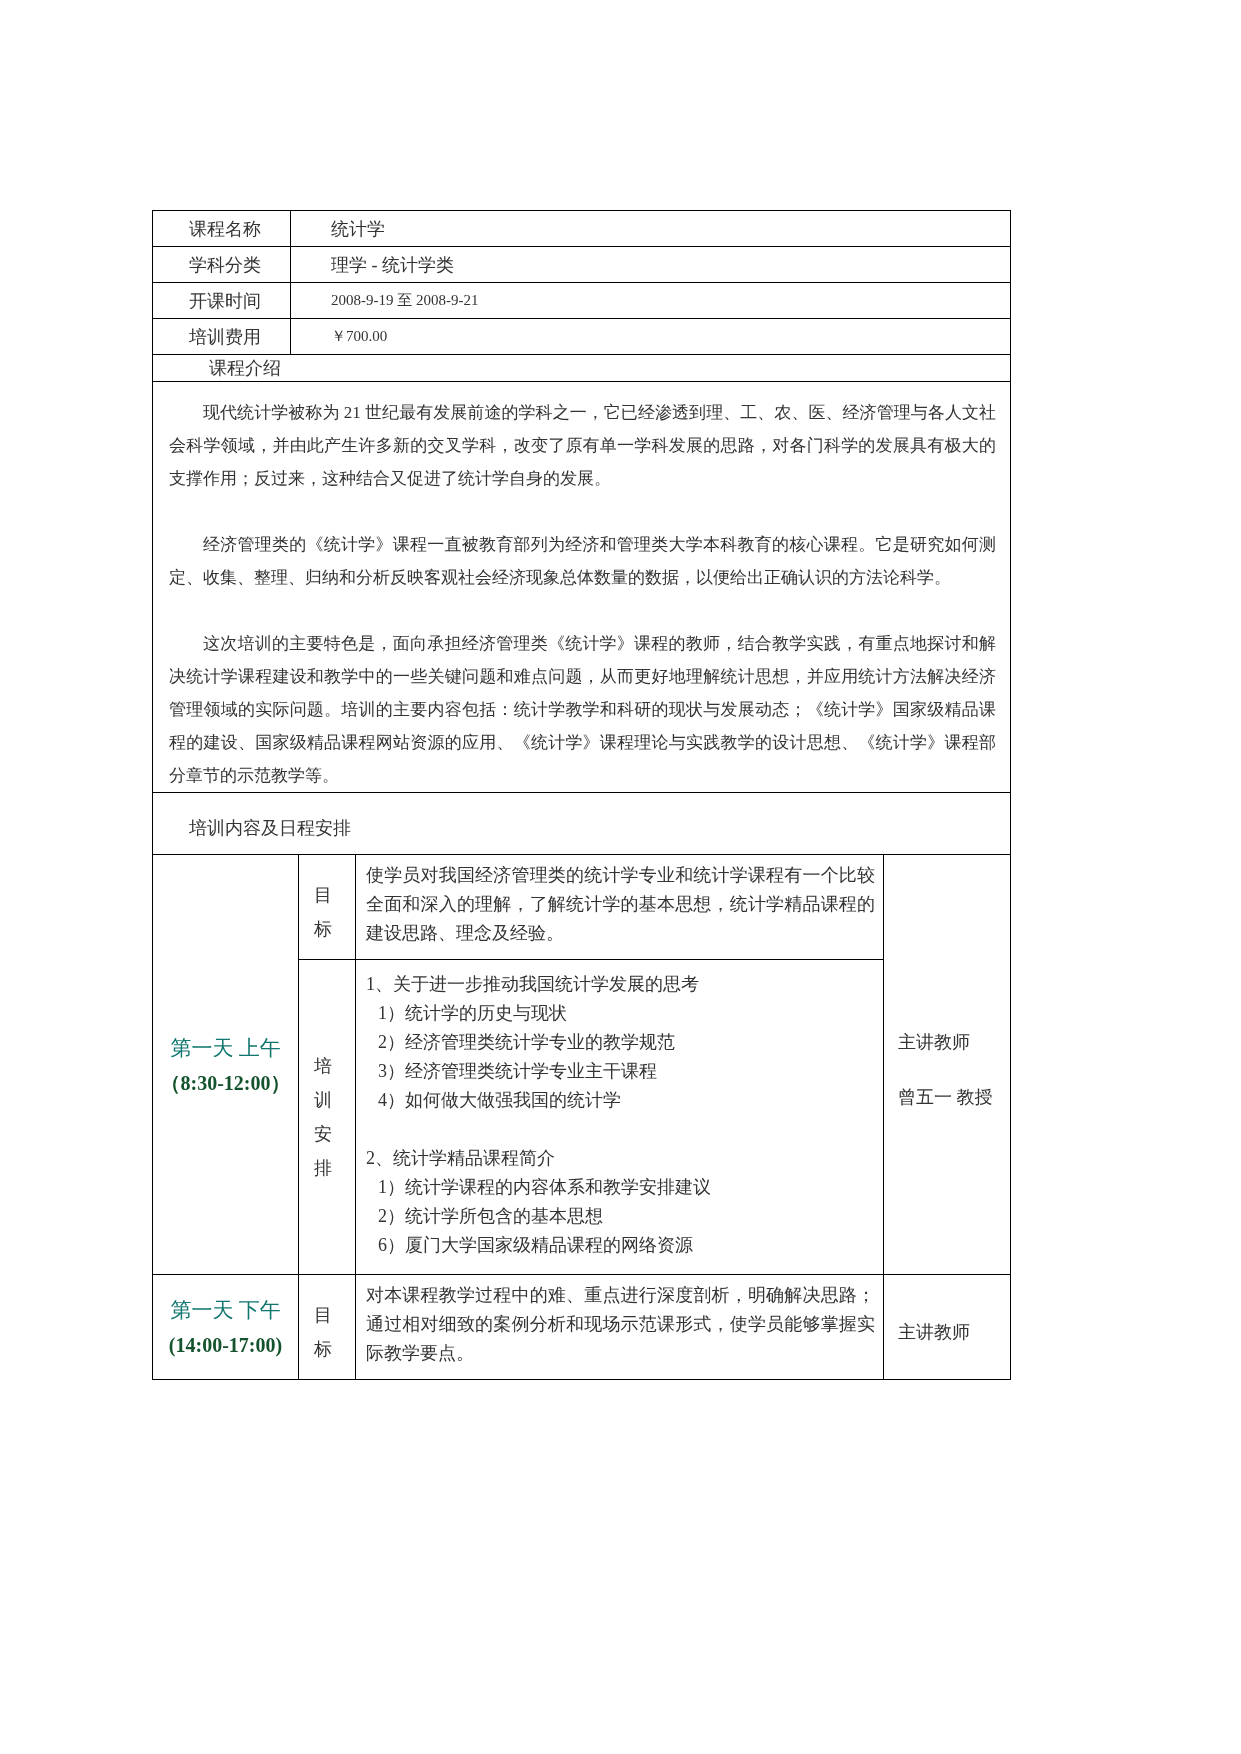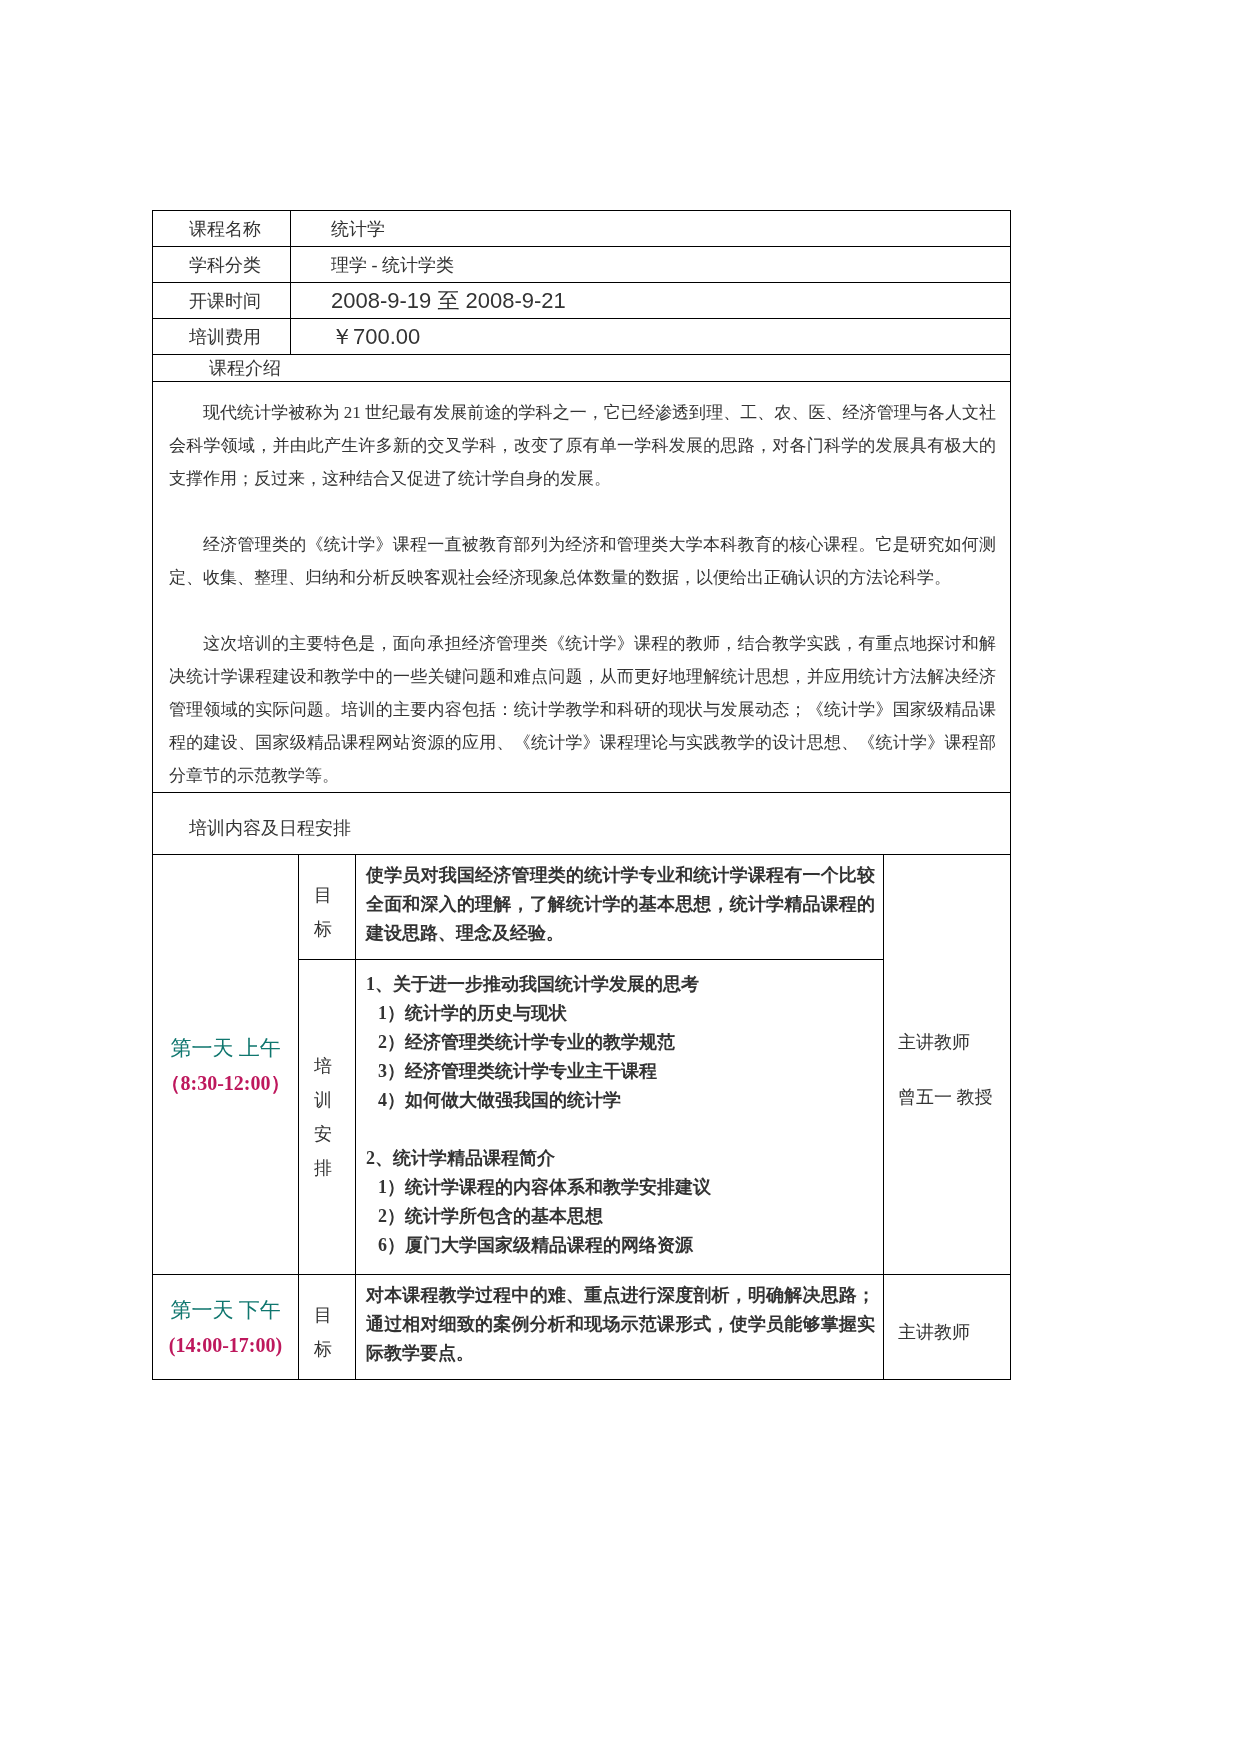--- a/index.html
+++ b/index.html
@@ -37,58 +37,57 @@
   table.doc td {
     border: 1px solid #000000;
     vertical-align: middle;
     font-size: 18px;
     color: #333333;
     overflow: hidden;
   }
   
   td.lbl { height: 33px; padding-left: 36px; }
   td.val { padding-left: 40px; }
-  td.val.num { font-family: Liberation Sans, sans-serif; font-size: 22px; }
+  td.val.num { font-family: Liberation Serif, serif; font-size: 15px; }
   
   td.sec-intro { height: 24px; padding-left: 56px; font-size: 17px; }
   td.sec-sched { height: 53px; padding: 8px 0 0 36px; vertical-align: top; }
   
   td.introcell {
     height: 379px;
     vertical-align: top;
     padding: 14px 14px 0 16px;
   }
   td.introcell p {
     margin: 0 0 33px 0;
     font-size: 17px;
     line-height: 33px;
     text-indent: 2em;
     text-align: justify;
   }
   td.introcell p:last-child { margin-bottom: 0; }
   
   td.session { text-align: center; vertical-align: middle; }
   td.session .day { font-size: 21px; line-height: 36px; color: #0f766e; }
-  td.session .time { font-size: 20px; line-height: 34px; font-weight: bold; color: #be185d; }
+  td.session .time { font-size: 20px; line-height: 34px; font-weight: bold; color: #14532d; }
   td.vlabel { vertical-align: top; padding: 10px 0 0 15px; }
   td.vlabel.mid { vertical-align: middle; padding-top: 0; }
   td.vlabel .vtext {
     display: inline-block;
     width: 19px;
     font-size: 18px;
     line-height: 34px;
     word-break: break-all;
   }
   td.cellcontent {
     vertical-align: top;
     padding: 6px 8px 11px 10px;
     font-size: 17px;
     line-height: 29px;
     text-align: justify;
-    font-weight: bold;
   }
   td.h-goal { height: 87px; }
   td.h-plan { height: 297px; }
   tr.r-sess2 td { height: 78px; }
   .pl { line-height: 29px; }
   .pl.sub { padding-left: 12px; }
   .pl.gap { margin-top: 29px; }
   td.instructor { vertical-align: top; padding: 10px 6px 0 14px; }
   td.instructor .ititle { line-height: 30px; }
   td.instructor .iname { line-height: 30px; margin-top: 25px; }

